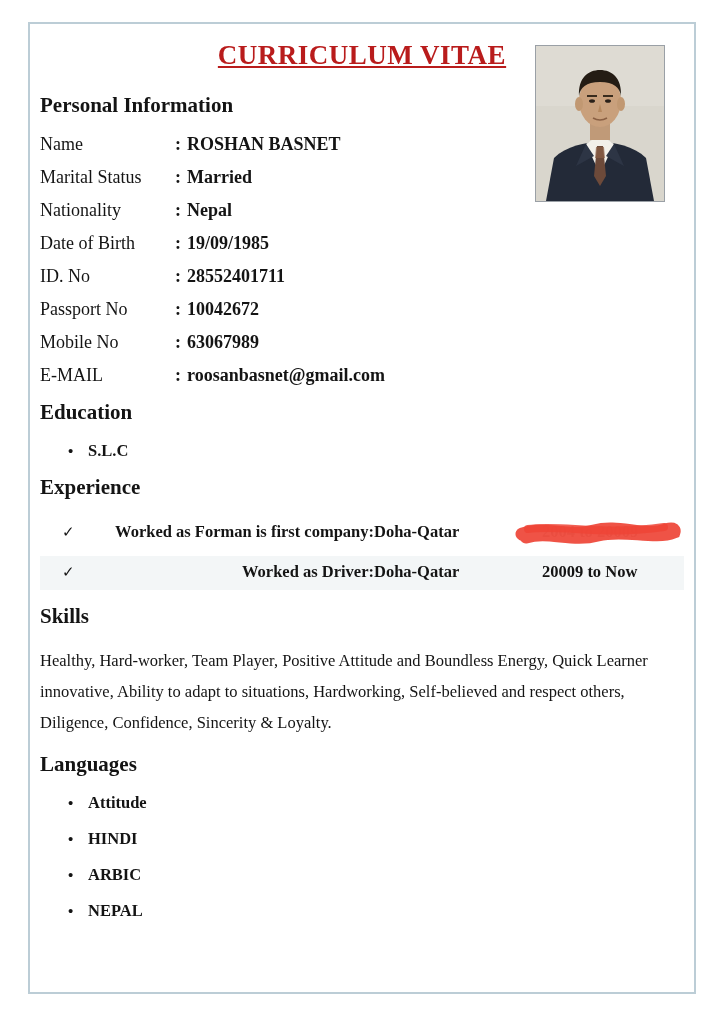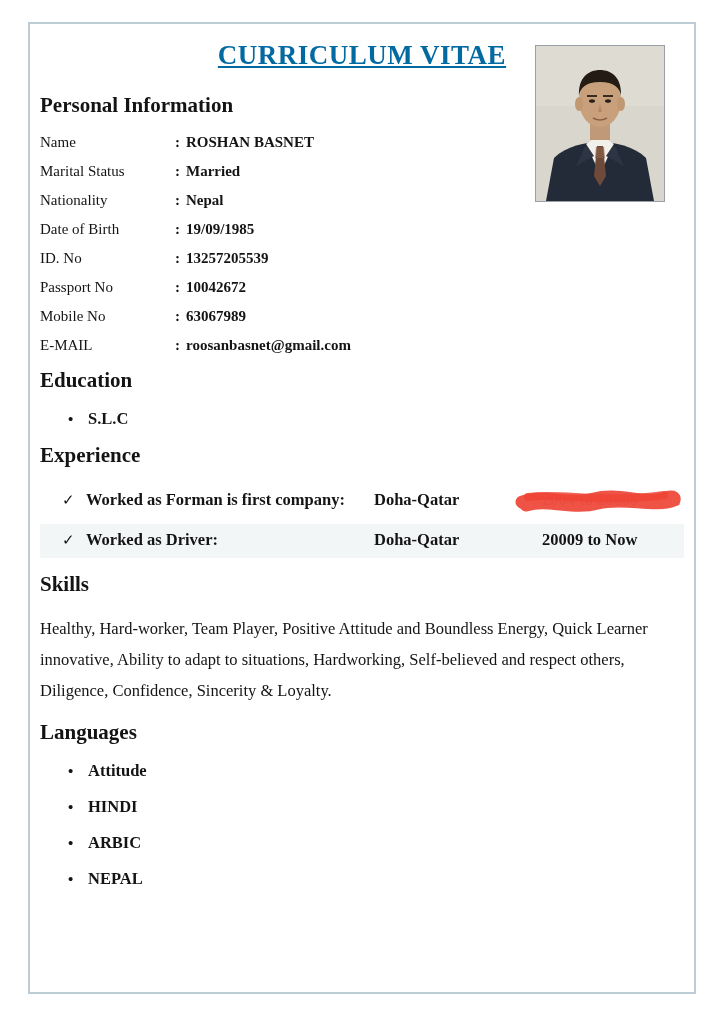--- a/index.html
+++ b/index.html
@@ -38,21 +38,21 @@
     overflow: hidden;
   }
   .section-heading {
     font-size: 21px;
     font-weight: bold;
     margin: 14px 0 16px 0;
   }
   .fields { margin-bottom: 4px; }
   .field-row {
     display: flex;
-    font-size: 15px;
+    font-size: 18px;
     margin-bottom: 12px;
     align-items: flex-start;
   }
   .field-label { width: 135px; flex: 0 0 135px; }
   .field-value { font-weight: bold; }
   .field-value .colon { font-weight: bold; margin-right: 6px; }
   .bullet-list { margin: 4px 0 10px 0; }
   .bullet-item {
     display: flex;
     align-items: baseline;
@@ -65,41 +65,41 @@
   .exp-row {
     display: flex;
     align-items: baseline;
     font-size: 16.5px;
     font-weight: bold;
     margin-bottom: 6px;
     padding: 6px 0 6px 22px;
   }
   .exp-row.highlighted { background: #f3f6f7; }
   .check-glyph { width: 24px; flex: 0 0 24px; font-weight: normal; font-size: 15px; }
-  .exp-text { width: 288px; flex: 0 0 288px; }
+  .exp-text { width: 288px; flex: 0 0 288px; text-align: right; }
   .exp-location { width: 168px; flex: 0 0 168px; }
   .exp-period { flex: 1; position: relative; min-height: 22px; }
   .hidden-period {
     color: #b9b3ad;
     position: relative;
     z-index: 1;
     white-space: nowrap;
   }
   .scribble {
     position: absolute;
     left: -28px; top: -8px;
     z-index: 2;
   }
   .skills-text {
     font-size: 16.5px;
     line-height: 31px;
     margin: 4px 0 8px 0;
     width: 644px;
   }
-  h2, .cv-title { color: #0369a1; }
+  h2, .cv-title { color: #b91c1c; }
 </style>
 </head>
 <body>
 
 <div class="page-frame" style="border-color: rgb(188, 205, 214);"></div>
 
 <div class="photo-box">
   <svg width="128" height="155" viewBox="0 0 128 155">
     <rect x="0" y="0" width="128" height="155" fill="#d9d6cd"></rect>
     <rect x="0" y="0" width="128" height="60" fill="#dedbd3"></rect>
@@ -151,21 +151,21 @@
     <div class="field-row">
       <span class="field-label">Nationality</span>
       <span class="field-value"><span class="colon">:</span><span>Nepal</span></span>
     </div>
     <div class="field-row">
       <span class="field-label">Date of Birth</span>
       <span class="field-value"><span class="colon">:</span><span>19/09/1985</span></span>
     </div>
     <div class="field-row">
       <span class="field-label">ID. No</span>
-      <span class="field-value"><span class="colon">:</span><span>13257205539</span></span>
+      <span class="field-value"><span class="colon">:</span><span>28552401711</span></span>
     </div>
     <div class="field-row">
       <span class="field-label">Passport No</span>
       <span class="field-value"><span class="colon">:</span><span>10042672</span></span>
     </div>
     <div class="field-row">
       <span class="field-label">Mobile No</span>
       <span class="field-value"><span class="colon">:</span><span>63067989</span></span>
     </div>
     <div class="field-row">

